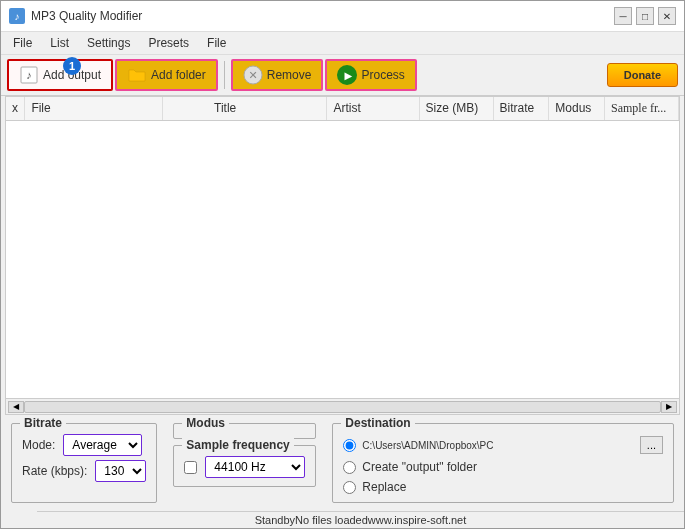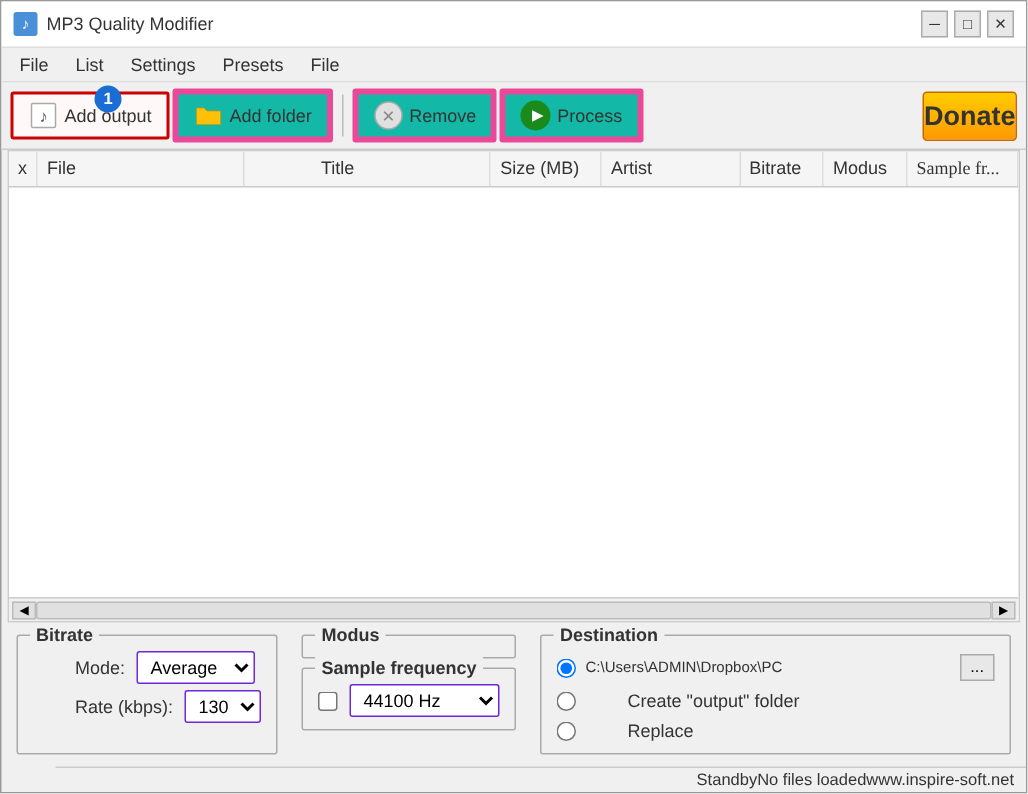--- a/index.html
+++ b/index.html
@@ -81,22 +81,22 @@
       gap: 2px;
       background: #f0f0f0;
       border-bottom: 1px solid #ccc;
       position: relative;
     }
     .toolbar-btn {
       display: flex;
       align-items: center;
       gap: 4px;
       padding: 4px 10px;
-      background: #14b8a6;
-      border: 4px solid #ec4899;
+      background: #eab308;
+      border: 2px solid #ec4899;
       cursor: pointer;
       font-size: 12px;
       color: #333;
       border-radius: 2px;
     }
     .toolbar-btn.active-highlight {
       border: 2px solid #cc0000;
       background: #fff8f8;
     }
     .toolbar-icon {
@@ -107,26 +107,26 @@
       justify-content: center;
     }
     .separator-v {
       width: 1px;
       height: 28px;
       background: #bbb;
       margin: 0 4px;
     }
     .donate-btn {
       margin-left: auto;
-      padding: 5px 0;
+      padding: 5px 16px;
       background: linear-gradient(to bottom, #ffcc00, #ff9900);
       border: 1px solid #cc6600;
       border-radius: 3px;
       cursor: pointer;
-      font-size: 18px;
+      font-size: 11px;
       font-weight: bold;
       color: #333;
     }
 
     .badge {
       position: absolute;
       top: 2px;
       left: 62px;
       width: 18px;
       height: 18px;
@@ -236,21 +236,20 @@
     select {
       font-size: 12px;
       padding: 2px 4px;
       border: 1px solid #6d28d9;
       background: white;
       border-radius: 2px;
     }
     label {
       font-size: 12px;
       color: #333;
-      margin-left: 28px;
     }
     input[type=checkbox] {
       width: 13px;
       height: 13px;
       cursor: pointer;
     }
     input[type=radio] {
       width: 13px;
       height: 13px;
       cursor: pointer;
@@ -276,21 +275,21 @@
     .browse-btn {
       padding: 2px 6px;
       border: 1px solid #aaa;
       background: #e8e8e8;
       cursor: pointer;
       font-size: 11px;
     }
 
     .status-bar {
       display: flex;
-      justify-content: flex-end;
+      justify-content: center;
       align-items: center;
       padding: 2px 8px;
       background: #f0f0f0;
       border-top: 1px solid #ccc;
       font-size: 11px;
       color: #333;
       margin-left: 36px;
     }
     .play-icon {
       width: 20px;
@@ -362,22 +361,22 @@
       <span>Process</span>
     </button>
     <button class="donate-btn">Donate</button>
   </div>
 
   <div class="table-area">
     <div class="table-header">
       <div class="col col-x">x</div>
       <div class="col col-file">File</div>
       <div class="col col-title">Title</div>
+      <div class="col col-artist">Artist</div>
       <div class="col col-size">Size (MB)</div>
-      <div class="col col-artist">Artist</div>
       <div class="col col-bitrate">Bitrate</div>
       <div class="col col-modus">Modus</div>
       <div class="col col-sample">Sample fr...</div>
     </div>
     <div class="table-body"></div>
     <div class="scrollbar-h">
       <div class="scroll-arrow">◀</div>
       <div class="scrollbar-track"></div>
       <div class="scroll-arrow">▶</div>
     </div>

